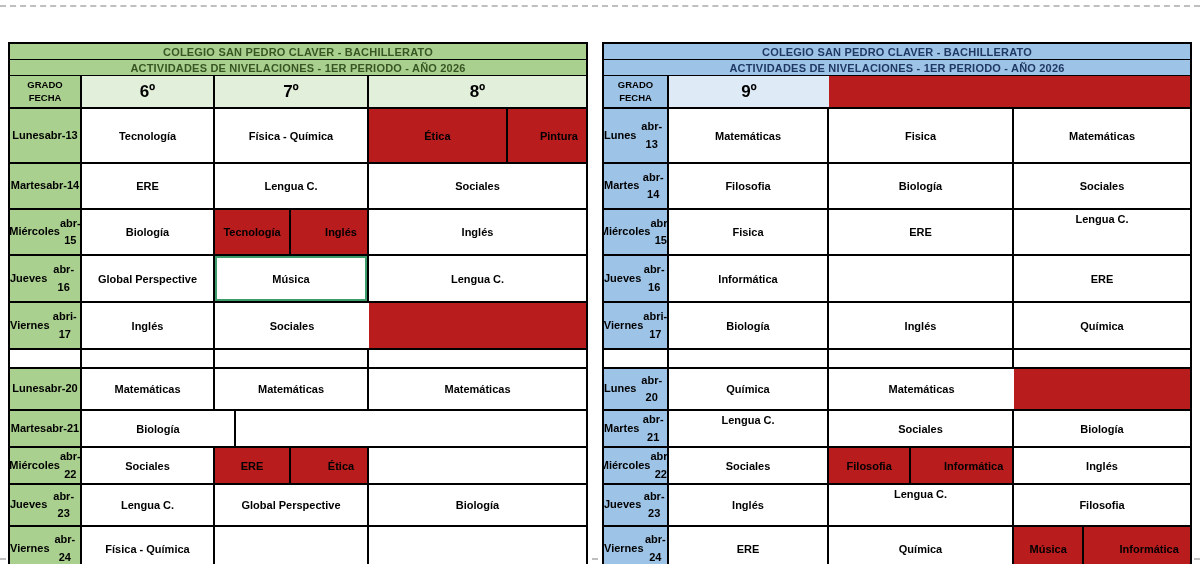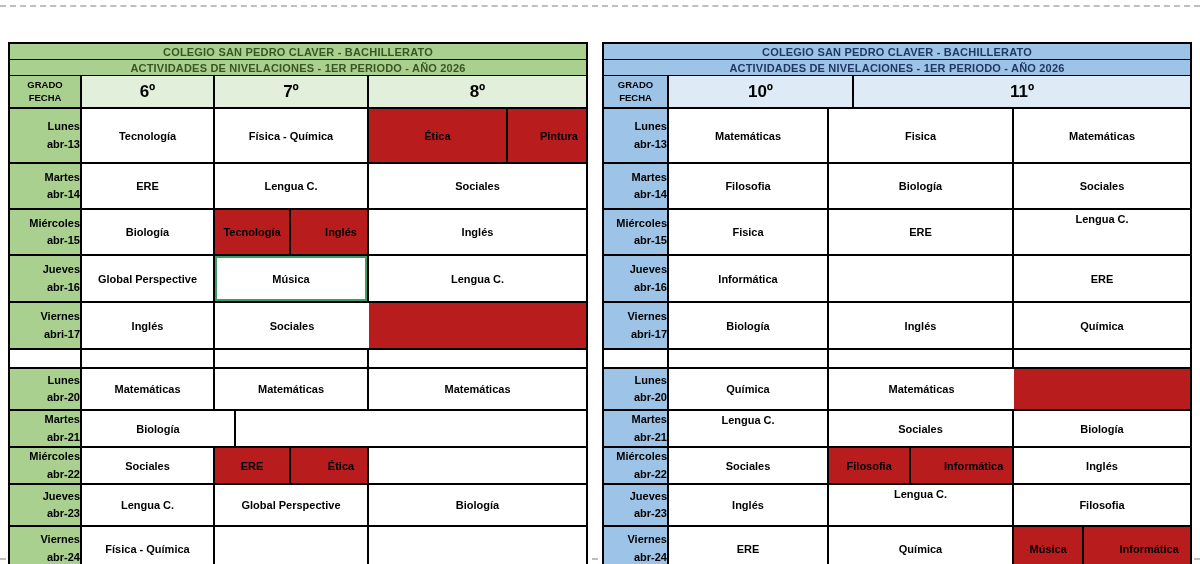--- a/index.html
+++ b/index.html
@@ -20,21 +20,21 @@
   .trow.hdr { height:33px; }
   .trow.gap .cell { background:#fff; }
 
   .cell { border-right:2px solid #000; display:flex; align-items:center; justify-content:center;
           text-align:center; font-size:11px; font-weight:bold; color:#000; overflow:hidden; }
   .cell:last-child { border-right:0; }
 
   .corner { background:var(--hdr); flex-direction:column; justify-content:center;
             font-size:9.5px; line-height:1.3; }
   .grade { background:var(--light); font-size:17px; }
-  .day { background:var(--hdr); flex-direction:column; line-height:1.55;align-items:flex-end; }
+  .day { background:var(--hdr); line-height:1.55; }
   .subj { background:#fff; }
   .subj.top { align-items:flex-start; padding-top:3px; }
   .subj.hl { box-shadow: inset 0 0 0 2px var(--accent); }
   .splitwrap { padding:0; align-items:stretch; }
   .sub { display:flex; align-items:center; justify-content:center; text-align:center;
          border-right:2px solid #000; font-size:11px; font-weight:bold; width:50%; }
   .sub:last-child { border-right:0;padding-left:24px; }
 </style>
 </head>
 <body>
@@ -228,25 +228,22 @@
           <span>COLEGIO SAN PEDRO CLAVER - BACHILLERATO</span>
         </div>
         <div class="trow title">
           <span>ACTIVIDADES DE NIVELACIONES - 1ER PERIODO - AÑO 2026</span>
         </div>
         <div class="trow hdr">
           <div class="cell corner" style="width: 65px; flex: 0 0 65px;">
             <span>GRADO</span>
             <span>FECHA</span>
           </div>
-          <div class="cell grade" style="width: 185px; flex: 0 0 185px;">
-            <span>10º</span>
-          </div>
-          <div class="cell grade" style="width: 180px; flex: 1 1 auto;">
-            <span>11º</span>
+          <div class="cell grade" style="width: 160px; flex: 0 0 160px;">
+            <span>9º</span>
           </div>
         </div>
         <div class="trow body" style="height: 55px;">
           <div class="cell day" style="width: 65px; flex: 0 0 65px;">
             <span>Lunes</span>
             <span>abr-13</span>
           </div>
           <div class="cell subj" style="width: 160px; flex: 0 0 160px;">
             <span>Matemáticas</span>
           </div>

